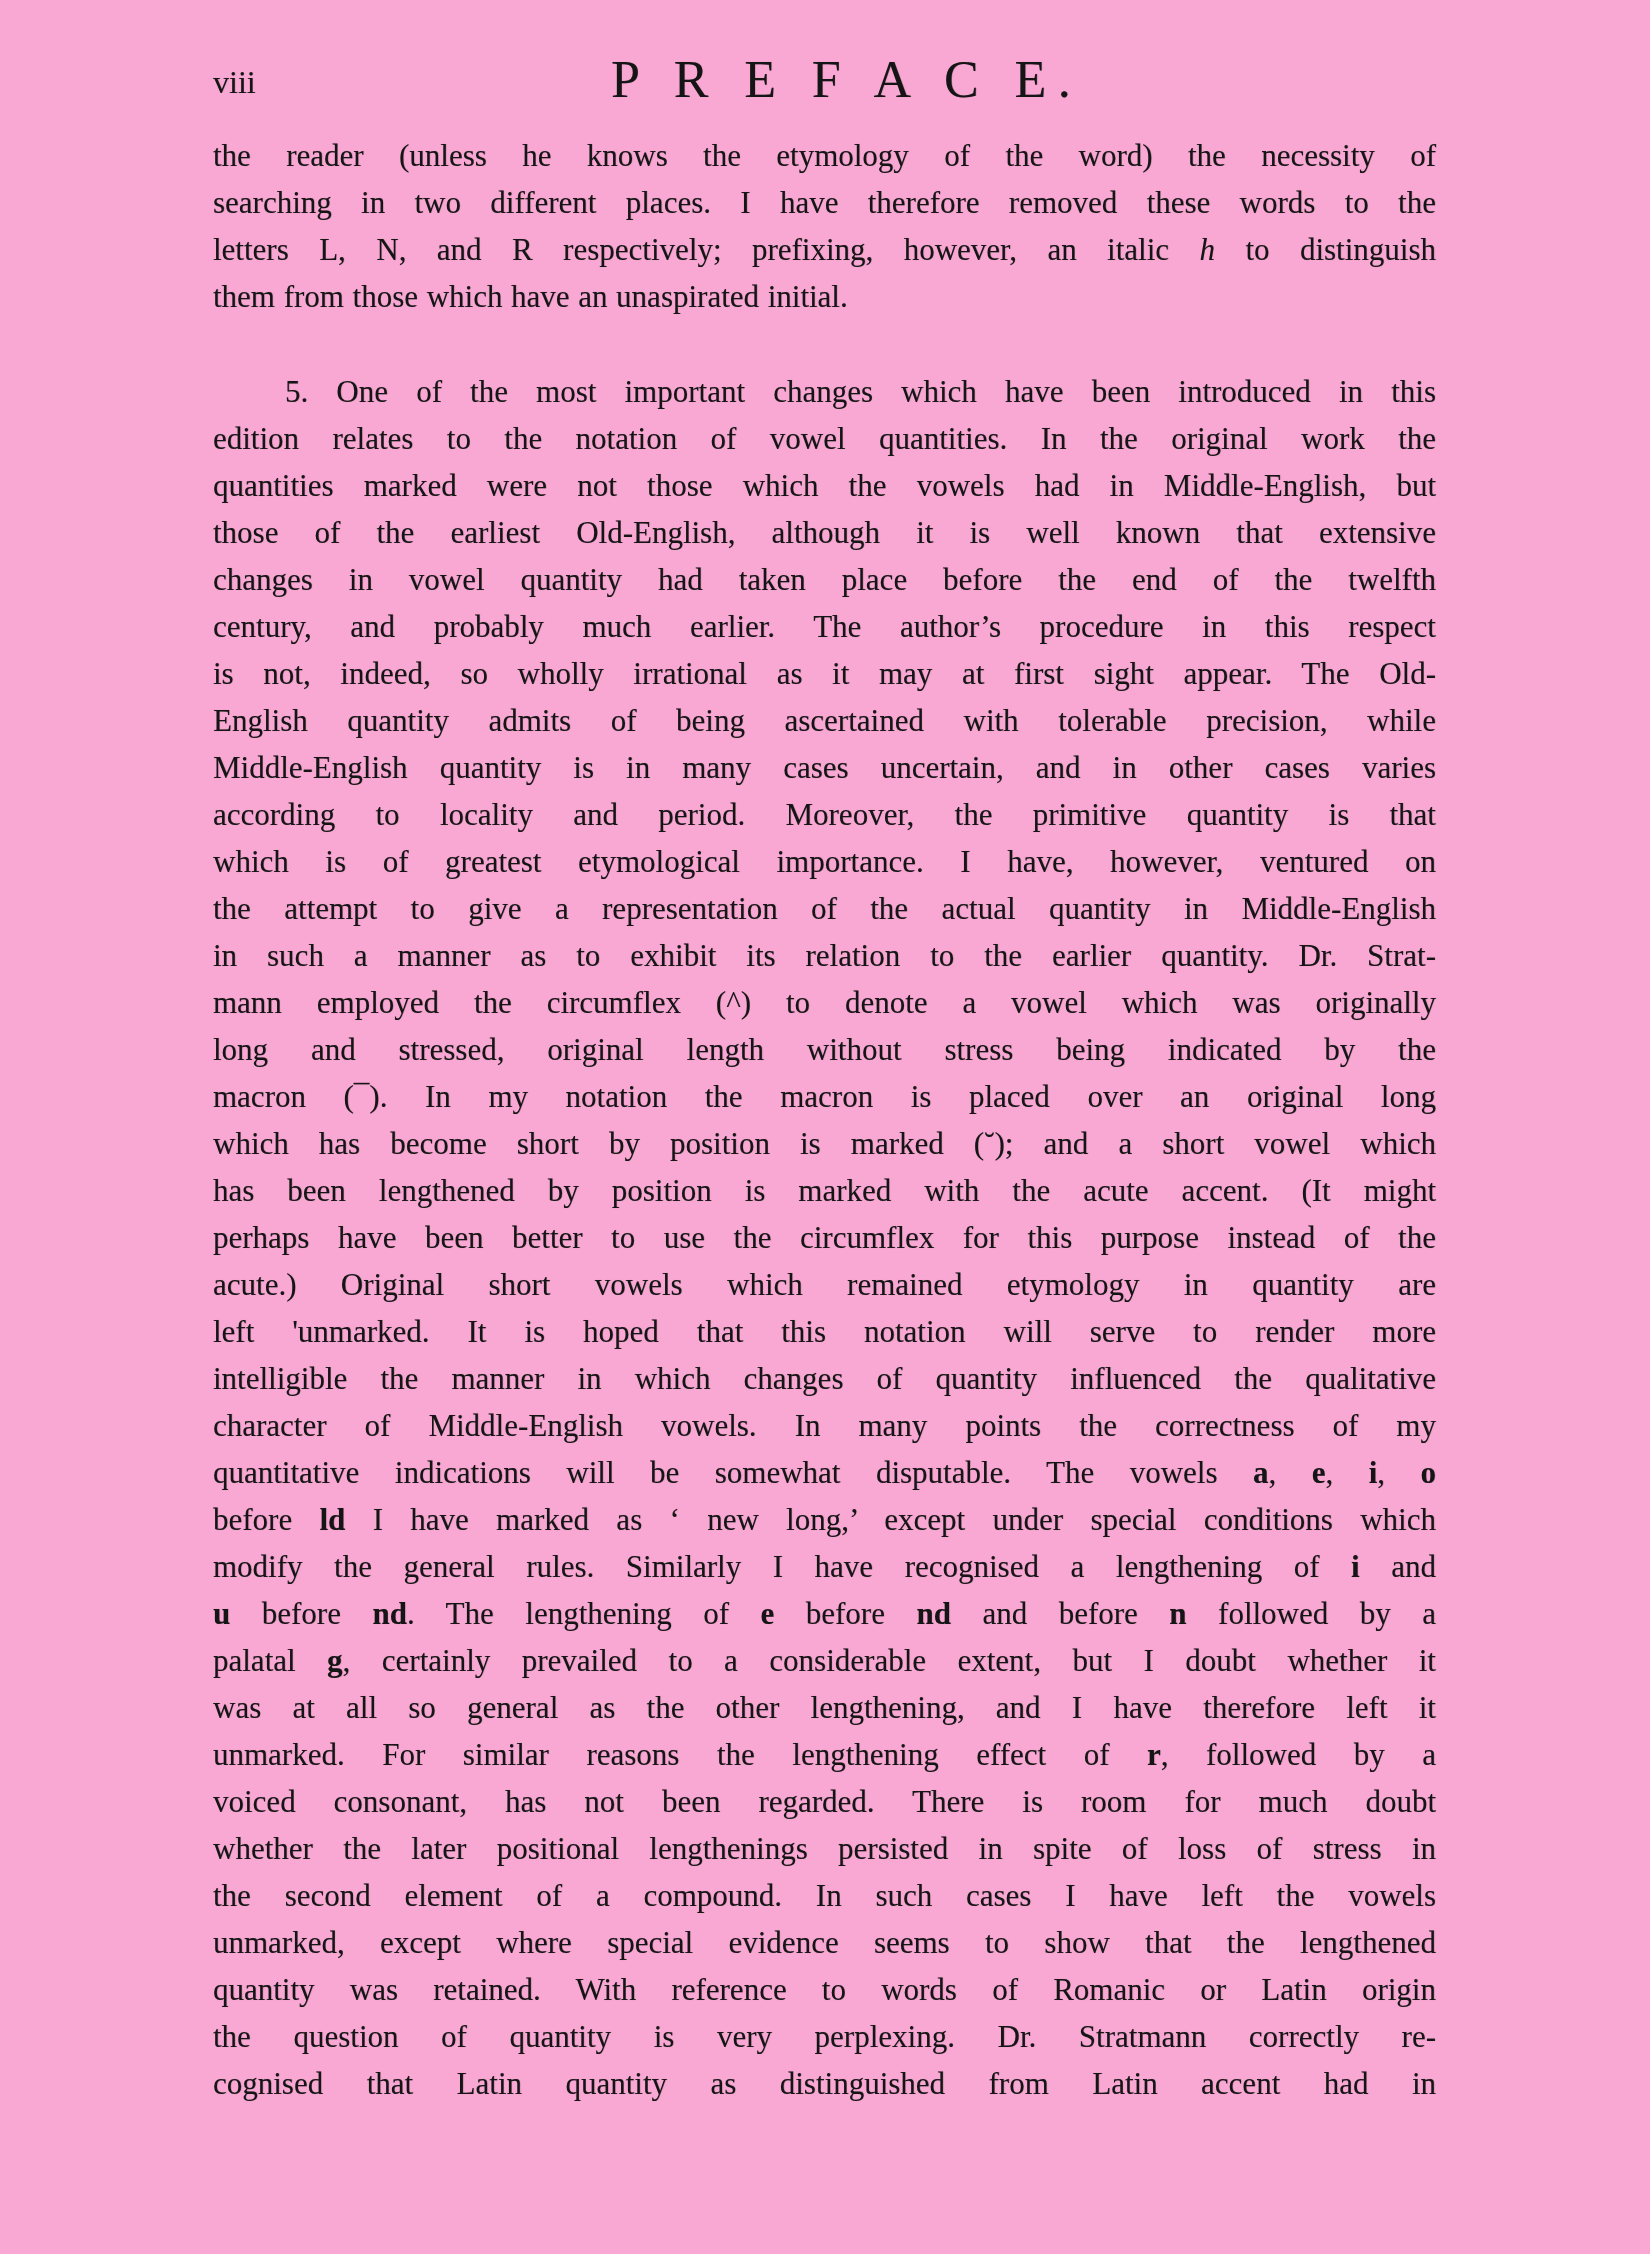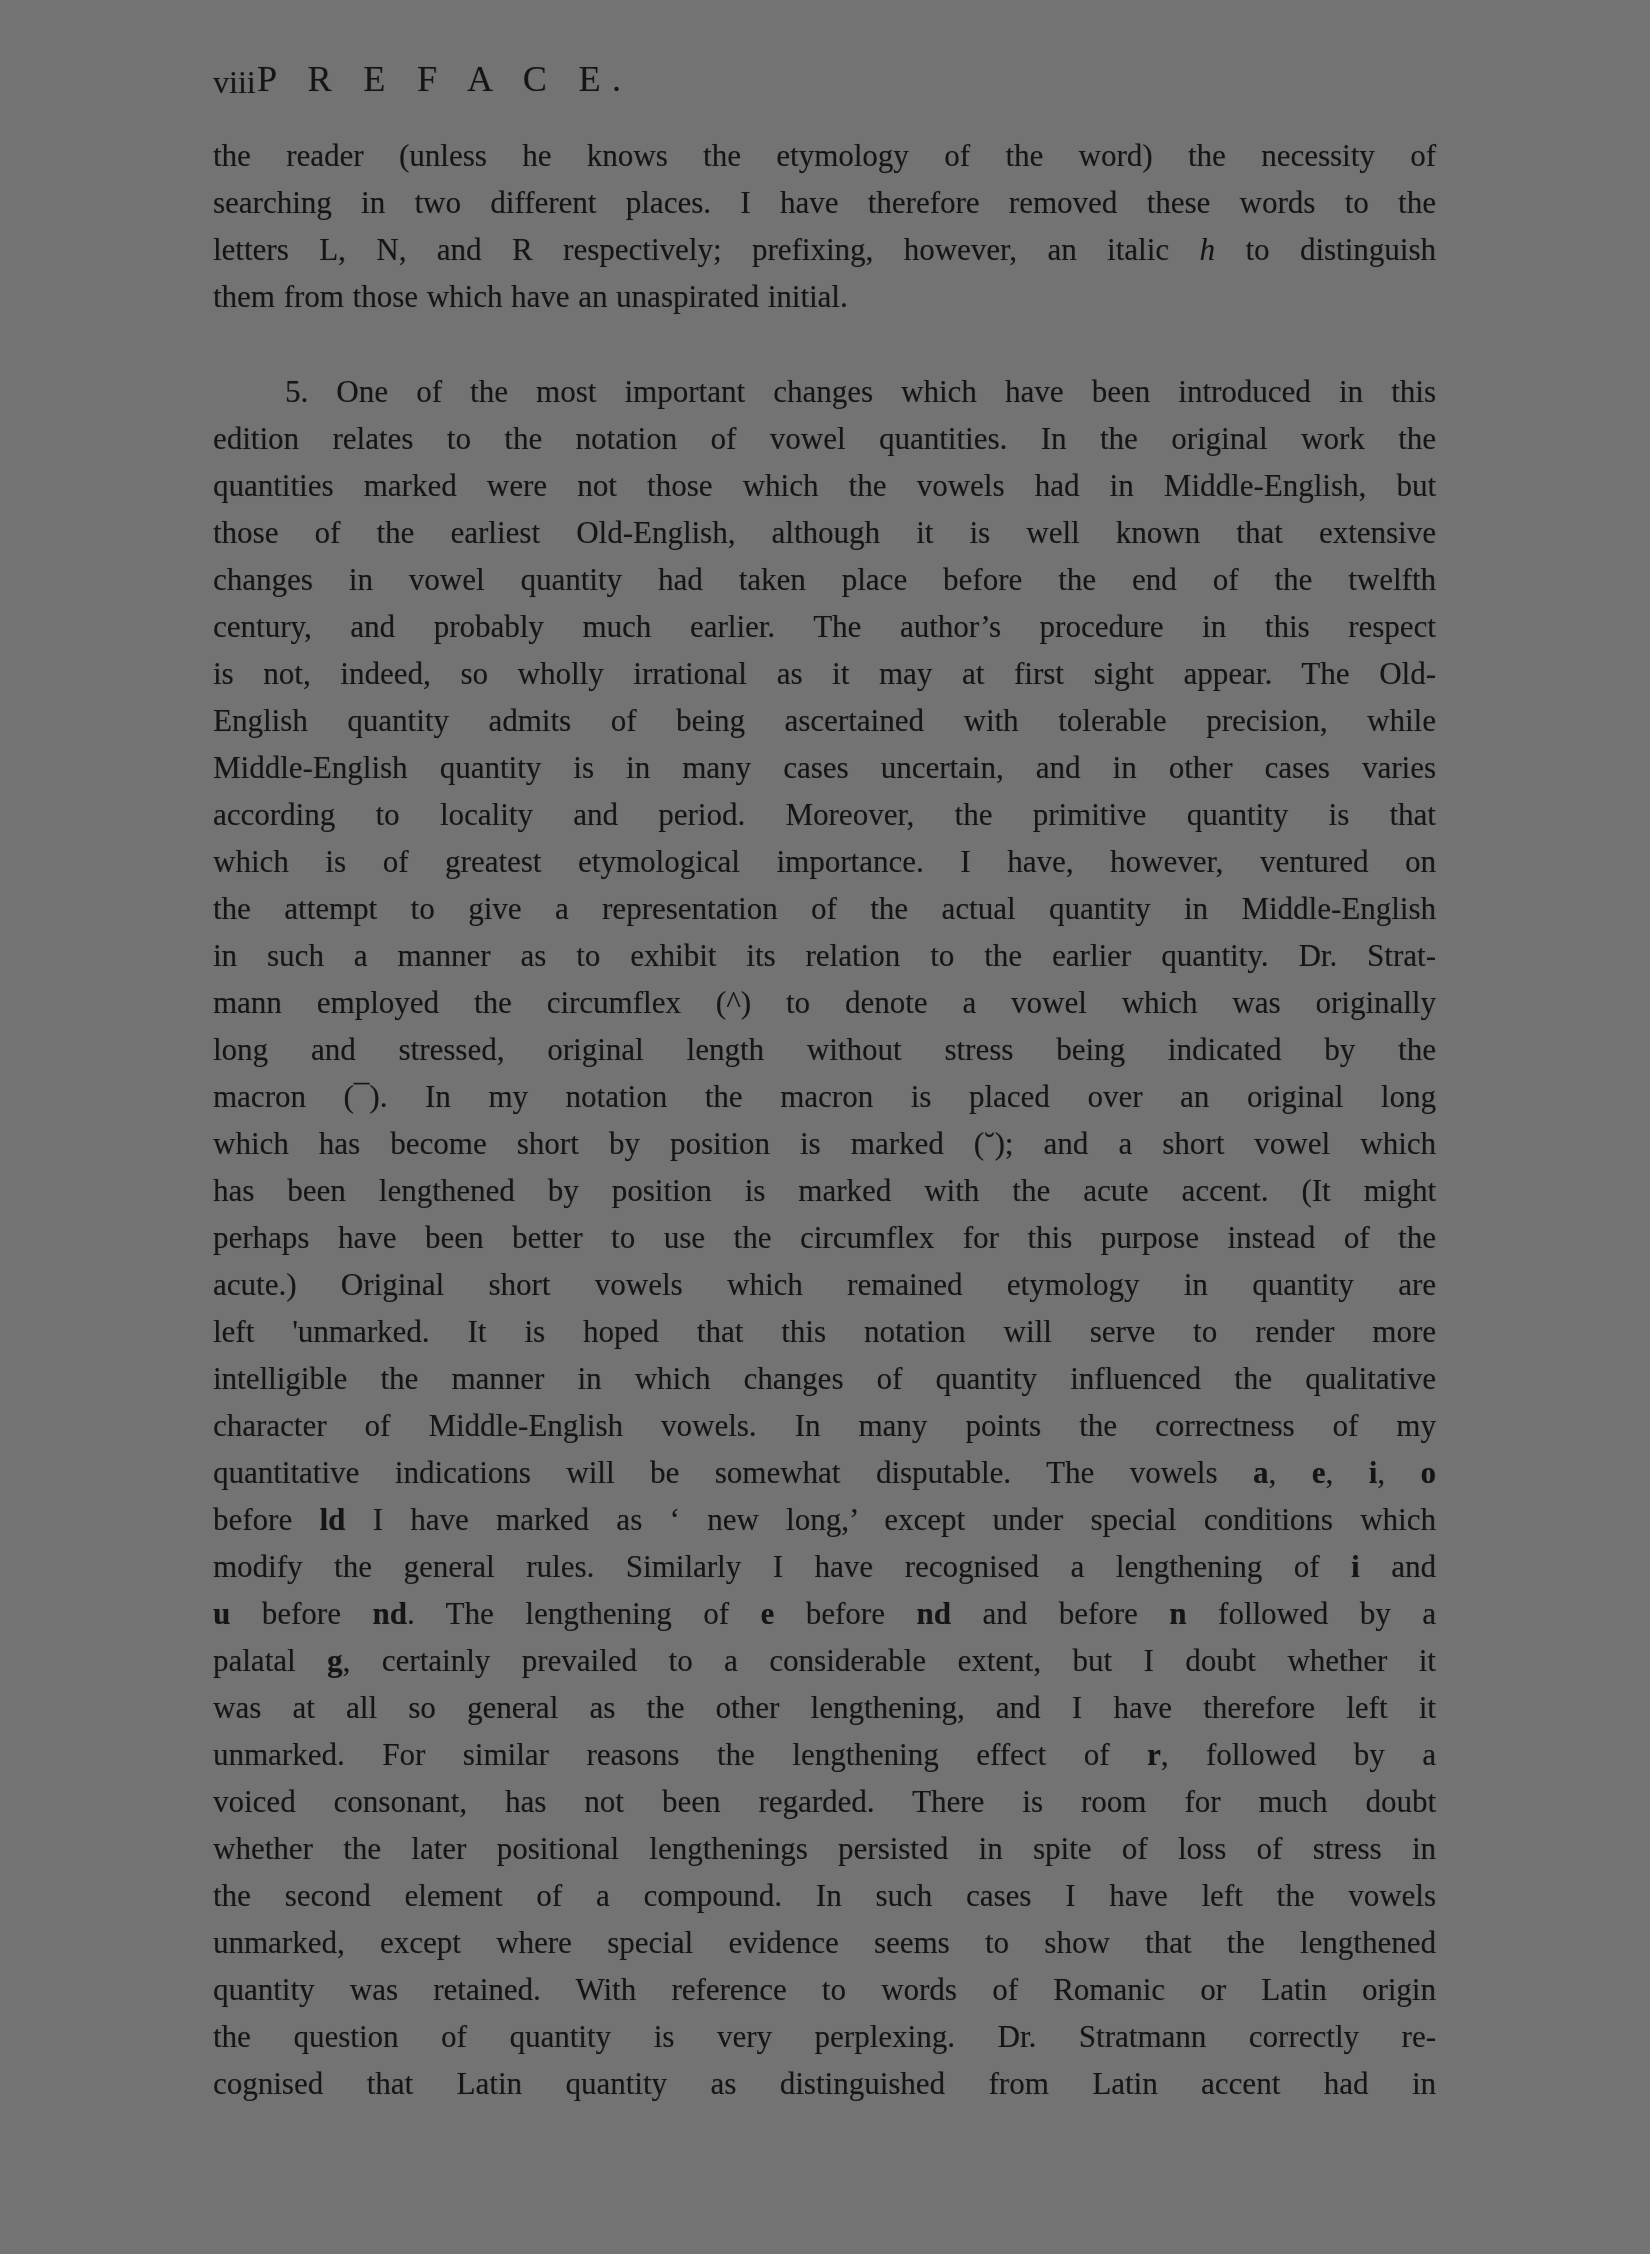--- a/index.html
+++ b/index.html
@@ -4,42 +4,43 @@
 <style>
   html, body {
     margin: 0;
     padding: 0;
     background: #ffffff;
   }
   .page {
     position: relative;
     width: 1650px;
     height: 2254px;
-    background: #737373;
+    background: #f9a8d4;
     overflow: hidden;
     color: #151515;
     font-family: "Liberation Serif", "DejaVu Serif", serif;
     text-shadow: 0.4px 0.4px 0.7px rgba(25,25,25,0.35);
   }
   .header {
     position: absolute;
     left: 213px;
     top: 55px;
     width: 1223px;
     height: 49px;
   }
   .page-number {
     position: absolute;
     left: 0;
     top: 11.4px;
     font-size: 32px;
     line-height: 32px;
   }
   .title {
-    font-size: 36px;
+    text-align: center;
+    font-size: 52px;
     line-height: 49px;
     letter-spacing: 11.4px;
     padding-left: 44px; 
   }
   .body-block {
     position: absolute;
     left: 213px;
     top: 132px;
     width: 1223px;
   }

